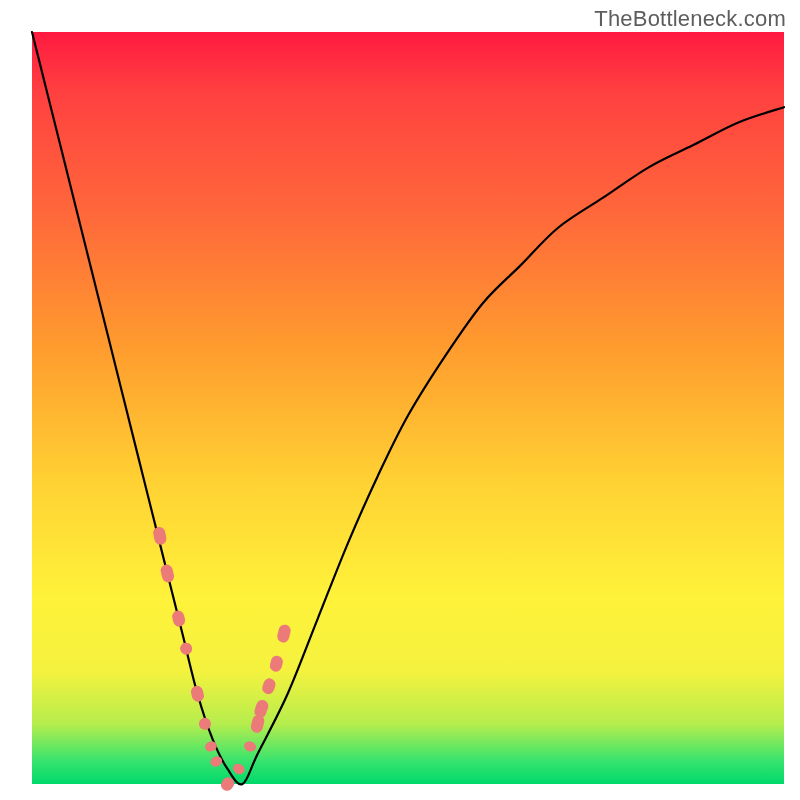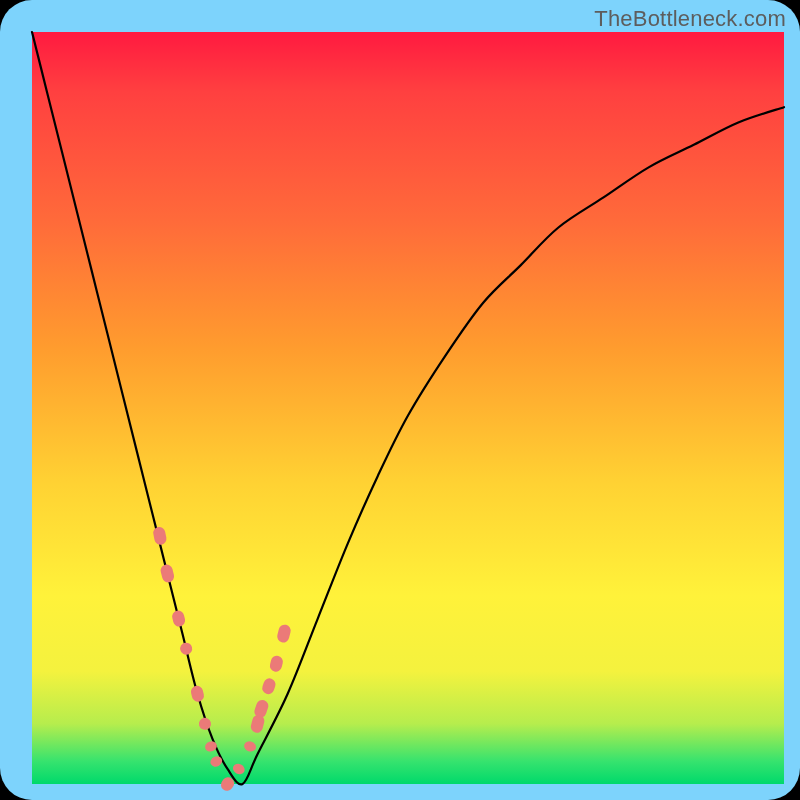--- a/index.html
+++ b/index.html
@@ -10,22 +10,21 @@
     overflow: hidden;
     background: #000;
     font-family: Arial, Helvetica, sans-serif;
   }
   .frame {
     position: absolute;
     left: 0;
     top: 0;
     width: 800px;
     height: 800px;
-    background: #7dd3fc;
-    border-radius: 32px;
+    background: #ffffff;
   }
   .plot {
     position: absolute;
     left: 32px;
     top: 32px;
     width: 752px;
     height: 752px;
     
     background: linear-gradient(
       to bottom,

